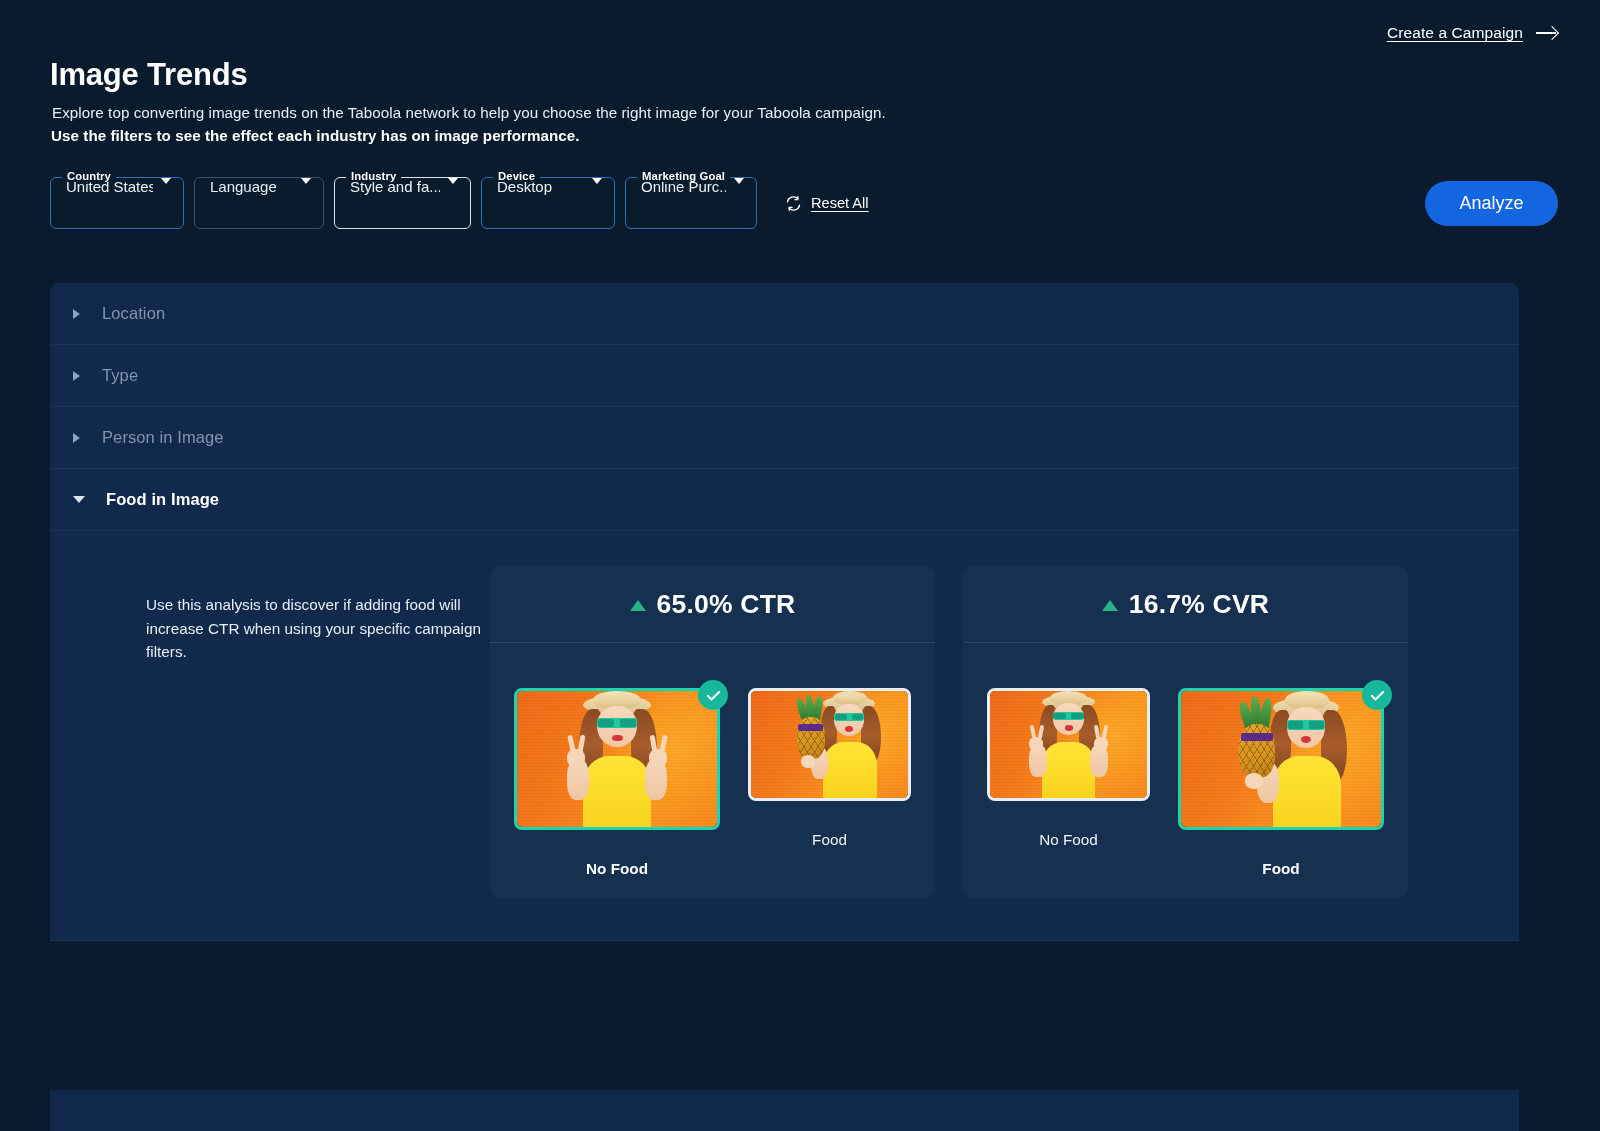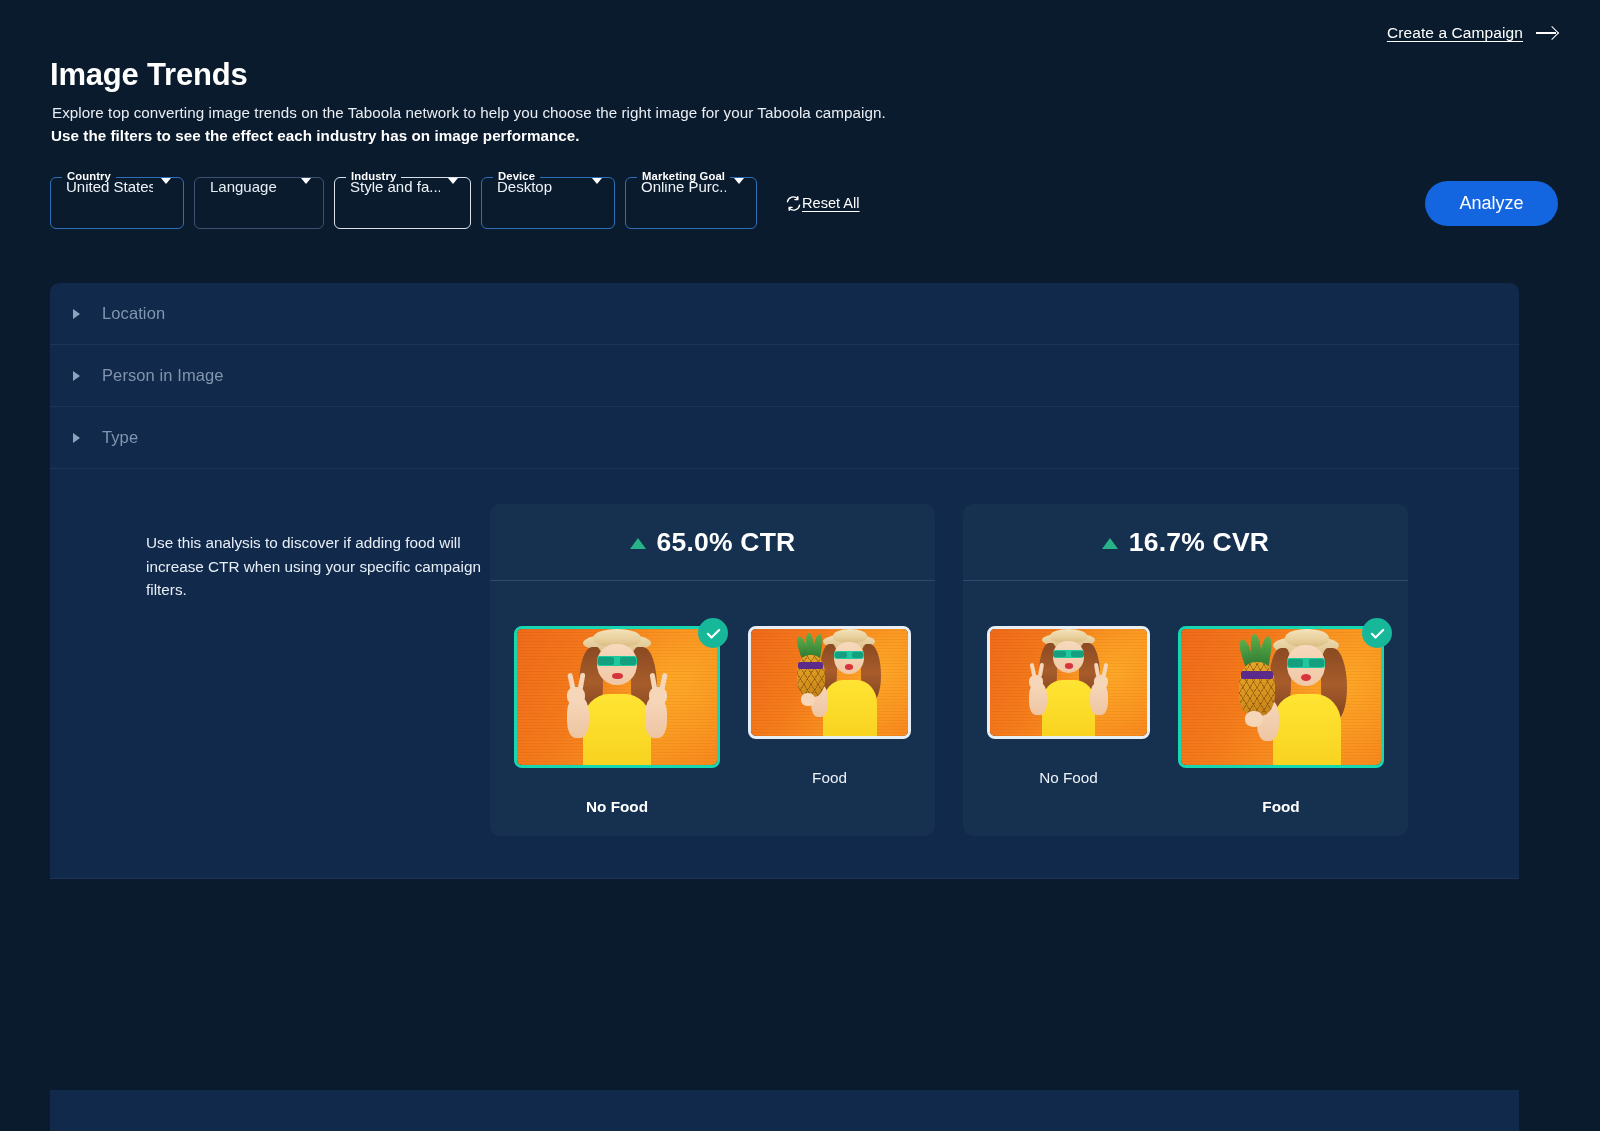--- a/index.html
+++ b/index.html
@@ -131,20 +131,21 @@
     border-left: 5.5px solid transparent;
     border-right: 5.5px solid transparent;
     border-top: 6px solid #ffffff;
     margin-left: 8px;
     flex: 0 0 auto;
   }
 
   .reset {
     display: flex;
     align-items: center;
+    gap: 9px;
     margin-left: 18px;
     cursor: pointer;
   }
   .reset-icon {
     width: 17px; height: 17px;
     position: relative;
   }
   .reset-link {
     font-size: 14.6px;
     color: #ffffff;
@@ -486,29 +487,33 @@
 <div class="panel">
 
   <div class="acc-row">
     <span class="tri-right"></span>
     <span class="acc-label">Location</span>
   </div>
 
 
   <div class="acc-row">
     <span class="tri-right"></span>
-    <span class="acc-label">Person in Image</span>
+    <span class="acc-label">Type</span>
   </div>
 
   <div class="acc-row">
     <span class="tri-right"></span>
-    <span class="acc-label">Type</span>
-  </div>
-
-
+    <span class="acc-label">Person in Image</span>
+  </div>
+
+
+  <div class="acc-row open">
+    <span class="tri-down"></span>
+    <span class="acc-label">Food in Image</span>
+  </div>
 
   <div class="acc-body">
 
     <div class="acc-desc">Use this analysis to discover if adding food will increase CTR when using your specific campaign filters.</div>
 
     <div class="cards">
 
       <div class="metric-card">
         <div class="card-head">
           <span class="up-tri"></span>

